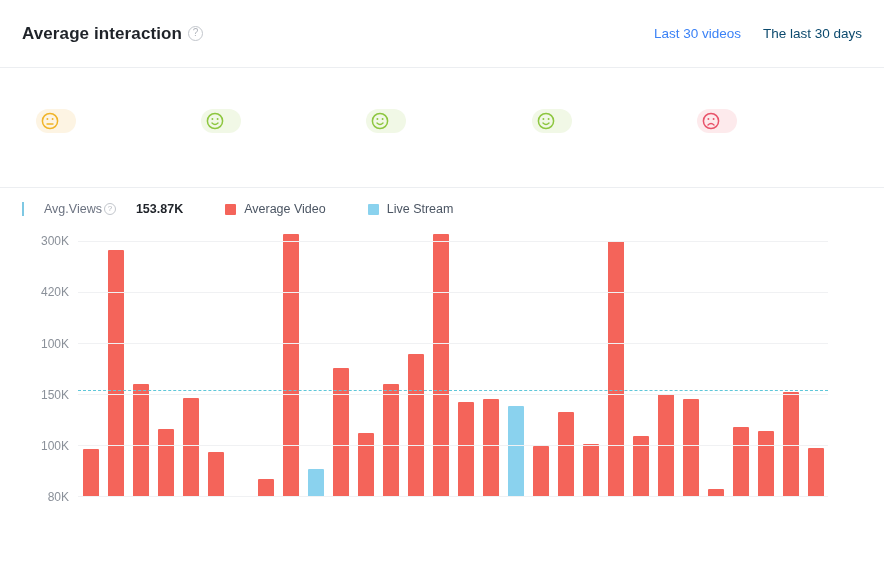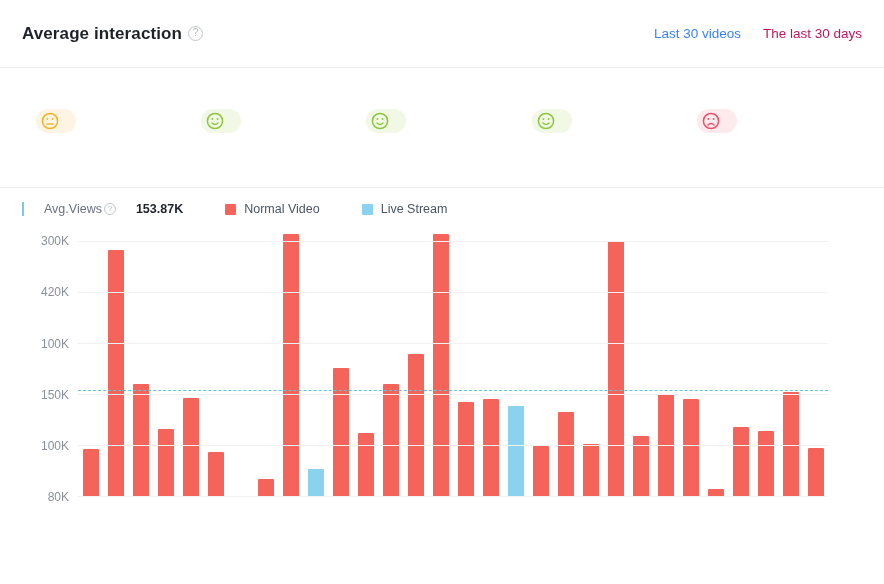--- a/index.html
+++ b/index.html
@@ -21,21 +21,21 @@
   }
   .title-wrap { display: flex; align-items: center; gap: 6px; }
   .title { font-size: 17px; font-weight: bold; color: #1f2329; letter-spacing: .1px; }
   .help-icon {
     width: 15px; height: 15px; border-radius: 50%;
     border: 1.2px solid #c2c6cc; color: #b0b4bb;
     font-size: 10px; line-height: 12.6px; text-align: center;
     display: inline-block; font-family: "Liberation Sans", sans-serif;
   }
   .tabs { display: flex; align-items: center; gap: 22px; }
-  .tab { font-size: 13.5px; color: #be185d; cursor: pointer; }
+  .tab { font-size: 13.5px; color: #0c4a6e; cursor: pointer; }
   .tab.active { color: #3b82f6; }
 
   
   .metrics {
     height: 120px; flex: 0 0 120px;
     display: flex; align-items: flex-start;
     padding: 22px 22px 0 36px;
     border-bottom: 1px solid #eceef1;
   }
   .metric { width: 167px; display: flex; flex-direction: column; gap: 0; }
@@ -178,21 +178,21 @@
   <div class="chart-area">
     <div class="legend">
       <div class="legend-bar"></div>
       <span class="legend-label">
         <span>Avg.Views</span>
         <span class="help-icon-sm">?</span>
       </span>
       <span class="legend-value">153.87K</span>
       <div class="legend-item">
         <span class="swatch" style="background: rgb(244, 100, 90);"></span>
-        <span class="txt">Normal Video</span>
+        <span class="txt">Average Video</span>
       </div>
       <div class="legend-item">
         <span class="swatch" style="background: rgb(138, 210, 238);"></span>
         <span class="txt">Live Stream</span>
       </div>
     </div>
 
     <div class="plot">
       <div class="plot-inner" id="plot-inner">
         <div class="axisline"></div>

